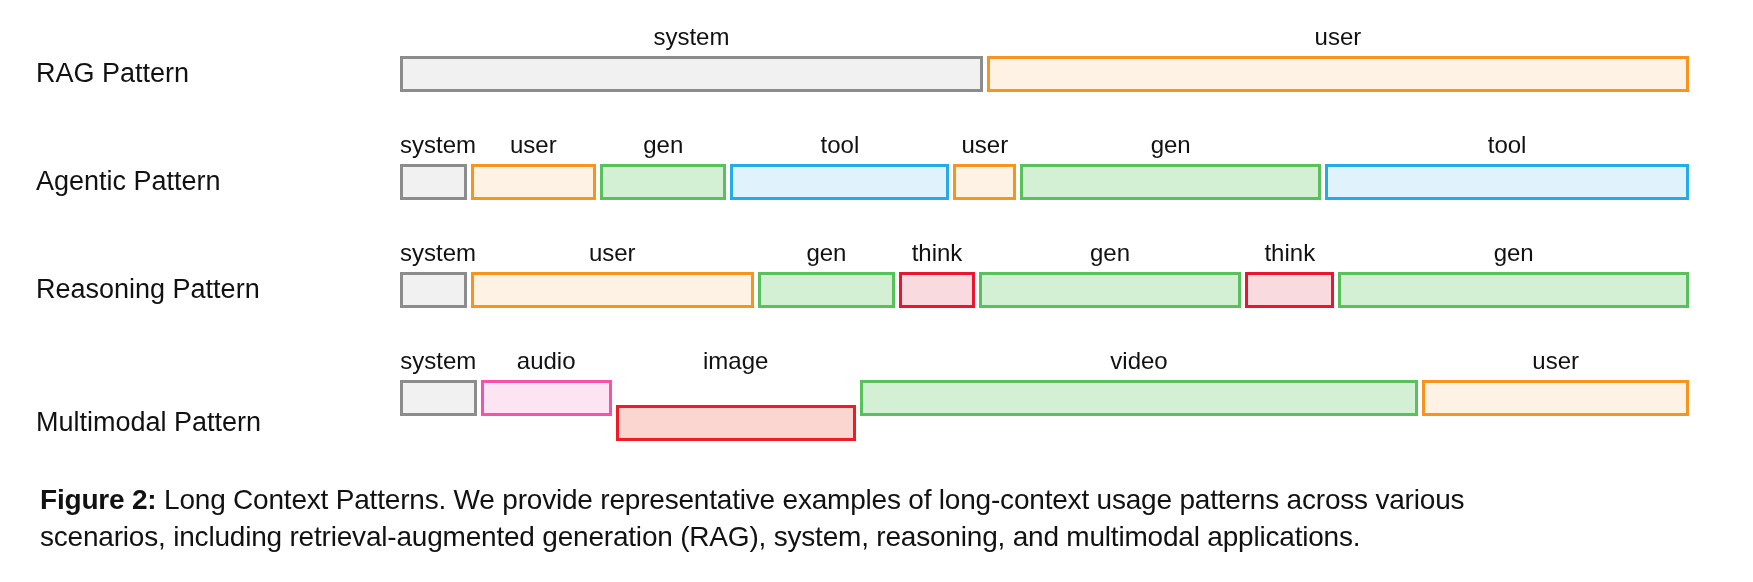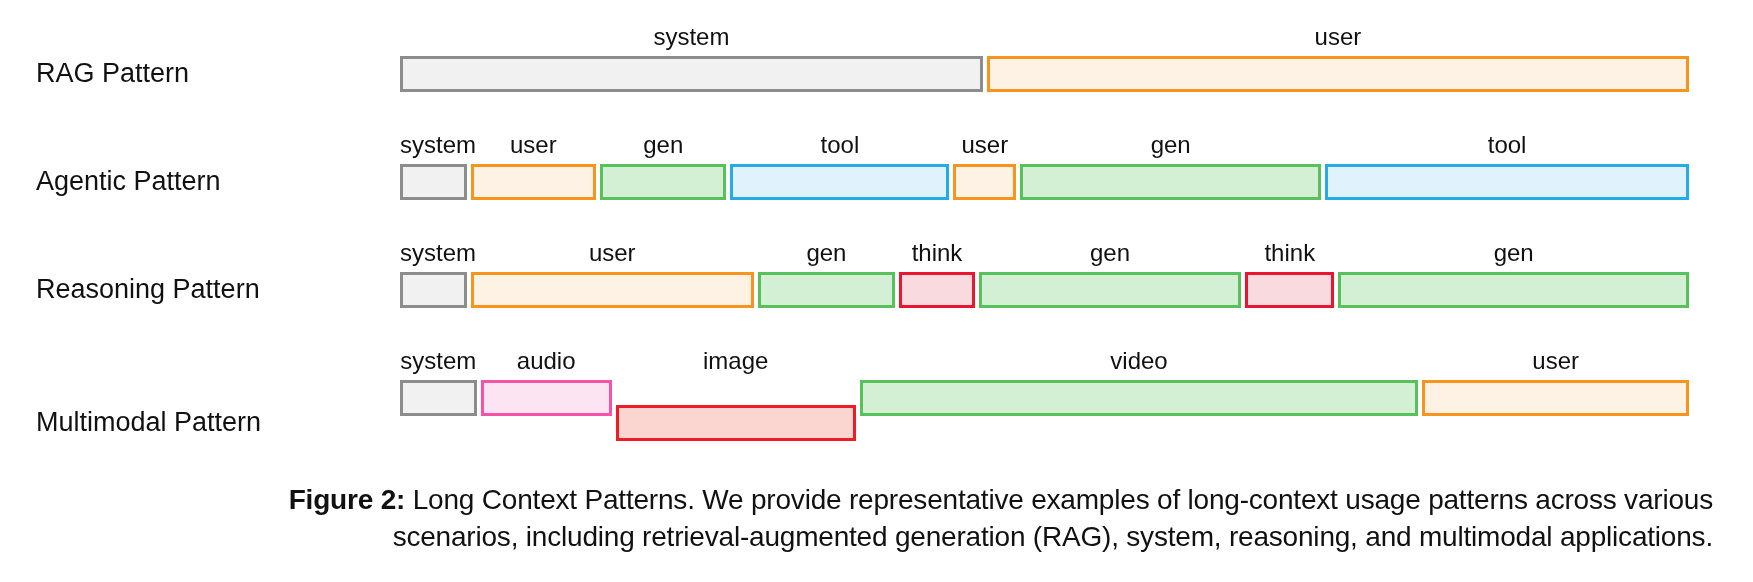--- a/index.html
+++ b/index.html
@@ -51,21 +51,21 @@
     white-space: nowrap;
   }
   .seg-box {
     height: 36px;
     border: 3px solid #888888;
     box-sizing: border-box;
     background: #eeeeee;
   }
   .caption {
     margin-top: 8px;
-    text-align: right;
+    text-align: left;
     font-size: 28px;
     line-height: 37px;
     color: #111111;
     padding: 0 40px;
     letter-spacing: -0.2px;
   }
   .caption b { font-weight: bold; }
 </style>
 </head>
 <body>

